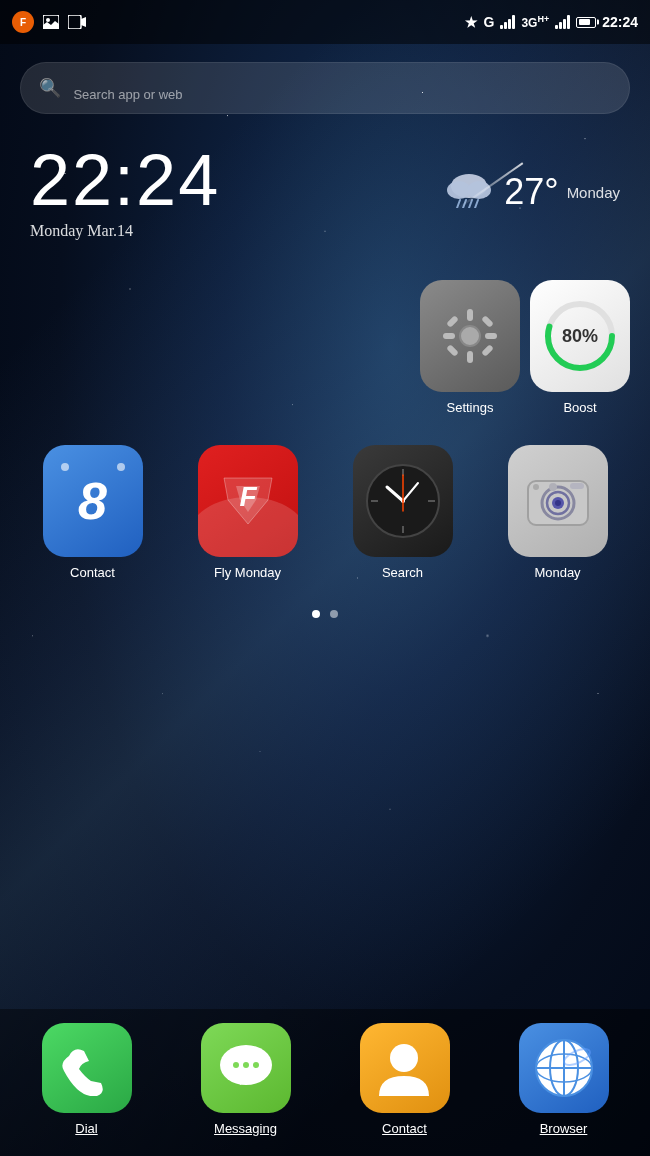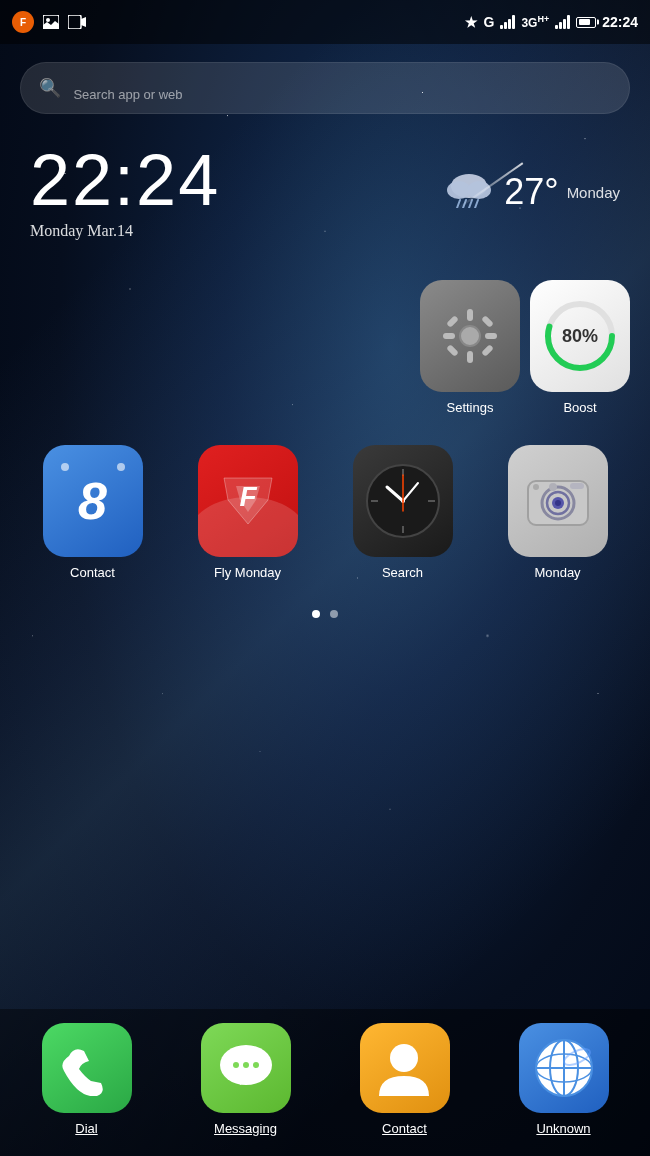--- a/index.html
+++ b/index.html
@@ -615,17 +615,17 @@
           <ellipse cx="31" cy="31" rx="14" ry="28" fill="none" stroke="#4a90e2" stroke-width="2"></ellipse>
           <line x1="3" y1="31" x2="59" y2="31" stroke="#4a90e2" stroke-width="2"></line>
           <line x1="31" y1="3" x2="31" y2="59" stroke="#4a90e2" stroke-width="2"></line>
           <circle cx="31" cy="31" r="28" fill="none" stroke="#4a90e2" stroke-width="2"></circle>
 
           <ellipse cx="31" cy="31" rx="28" ry="14" fill="none" stroke="#4a90e2" stroke-width="1.5"></ellipse>
 
           <ellipse cx="44" cy="20" rx="14" ry="6" fill="none" stroke="rgba(100,160,255,0.5)" stroke-width="2" transform="rotate(-25 44 20)"></ellipse>
         </svg>
       </div>
-      <span class="dock-label">Unknown</span>
+      <span class="dock-label">Browser</span>
     </div>
   </div>
 
 </div>
 
 </body></html>

